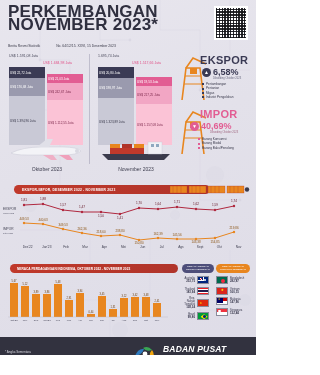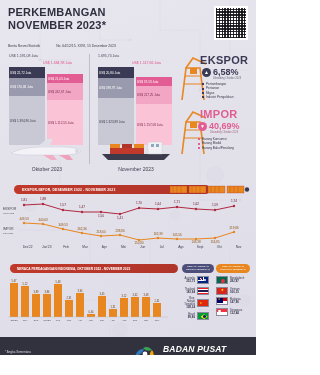--- a/index.html
+++ b/index.html
@@ -19,21 +19,21 @@
   .circuit {
     position: absolute; inset: 0;
     opacity: .5; pointer-events: none;
   }
   
   #header {
     position: absolute; left: 0; top: 0; width: 256px; height: 52px;
   }
   #title {
     position: absolute; left: 8px; top: 6px;
-    font-size: 11px; font-weight: bold; line-height: 12.6px;
+    font-size: 17px; font-weight: bold; line-height: 12.6px;
     color: #2f2f3f; letter-spacing: .2px;
   }
   #title div { white-space: nowrap; }
   #subline {
     position: absolute; left: 8px; top: 44px;
     font-size: 3.4px; color: #3b3b4a; white-space: nowrap;
   }
   #subline .sep { display:inline-block; width: 14px; }
   #qr {
     position: absolute; right: 8px; top: 6px;
@@ -327,21 +327,21 @@
     </div>
 
     <div class="im">
       <svg class="crane" style="top:56px;" viewBox="0 0 30 48">
         <path d="M4 46 L8 14 L22 14 L26 46" stroke="#e8861f" stroke-width="1.6" fill="none"></path>
         <path d="M8 14 L15 4 L28 10" stroke="#e8861f" stroke-width="1.6" fill="none"></path>
         <path d="M6 30 H24 M7 22 H23" stroke="#e8861f" stroke-width="1"></path>
         <rect x="12" y="14" width="7" height="6" fill="#e8861f"></rect>
       </svg>
       <div class="cardtitle" style="left:22px;top:56px;color:#e25d93;">IMPOR</div>
-      <div class="pctrow" style="left:20px;top:69px;">
+      <div class="pctrow" style="left:12px;top:69px;">
         <div class="pcticon" style="background:#e25d93;">▼</div>
         <div class="pctval" style="color:#e25d93;">40,69%</div>
       </div>
       <div class="pctnote" style="left:32px;top:79px;color:#a06a82;">Dibanding Oktober 2023</div>
       <div class="bullets" style="left:20px;top:85px;">
         <div>Barang Konsumsi</div>
         <div>Barang Modal</div>
         <div>Barang Baku/Penolong</div>
       </div>
     </div>

